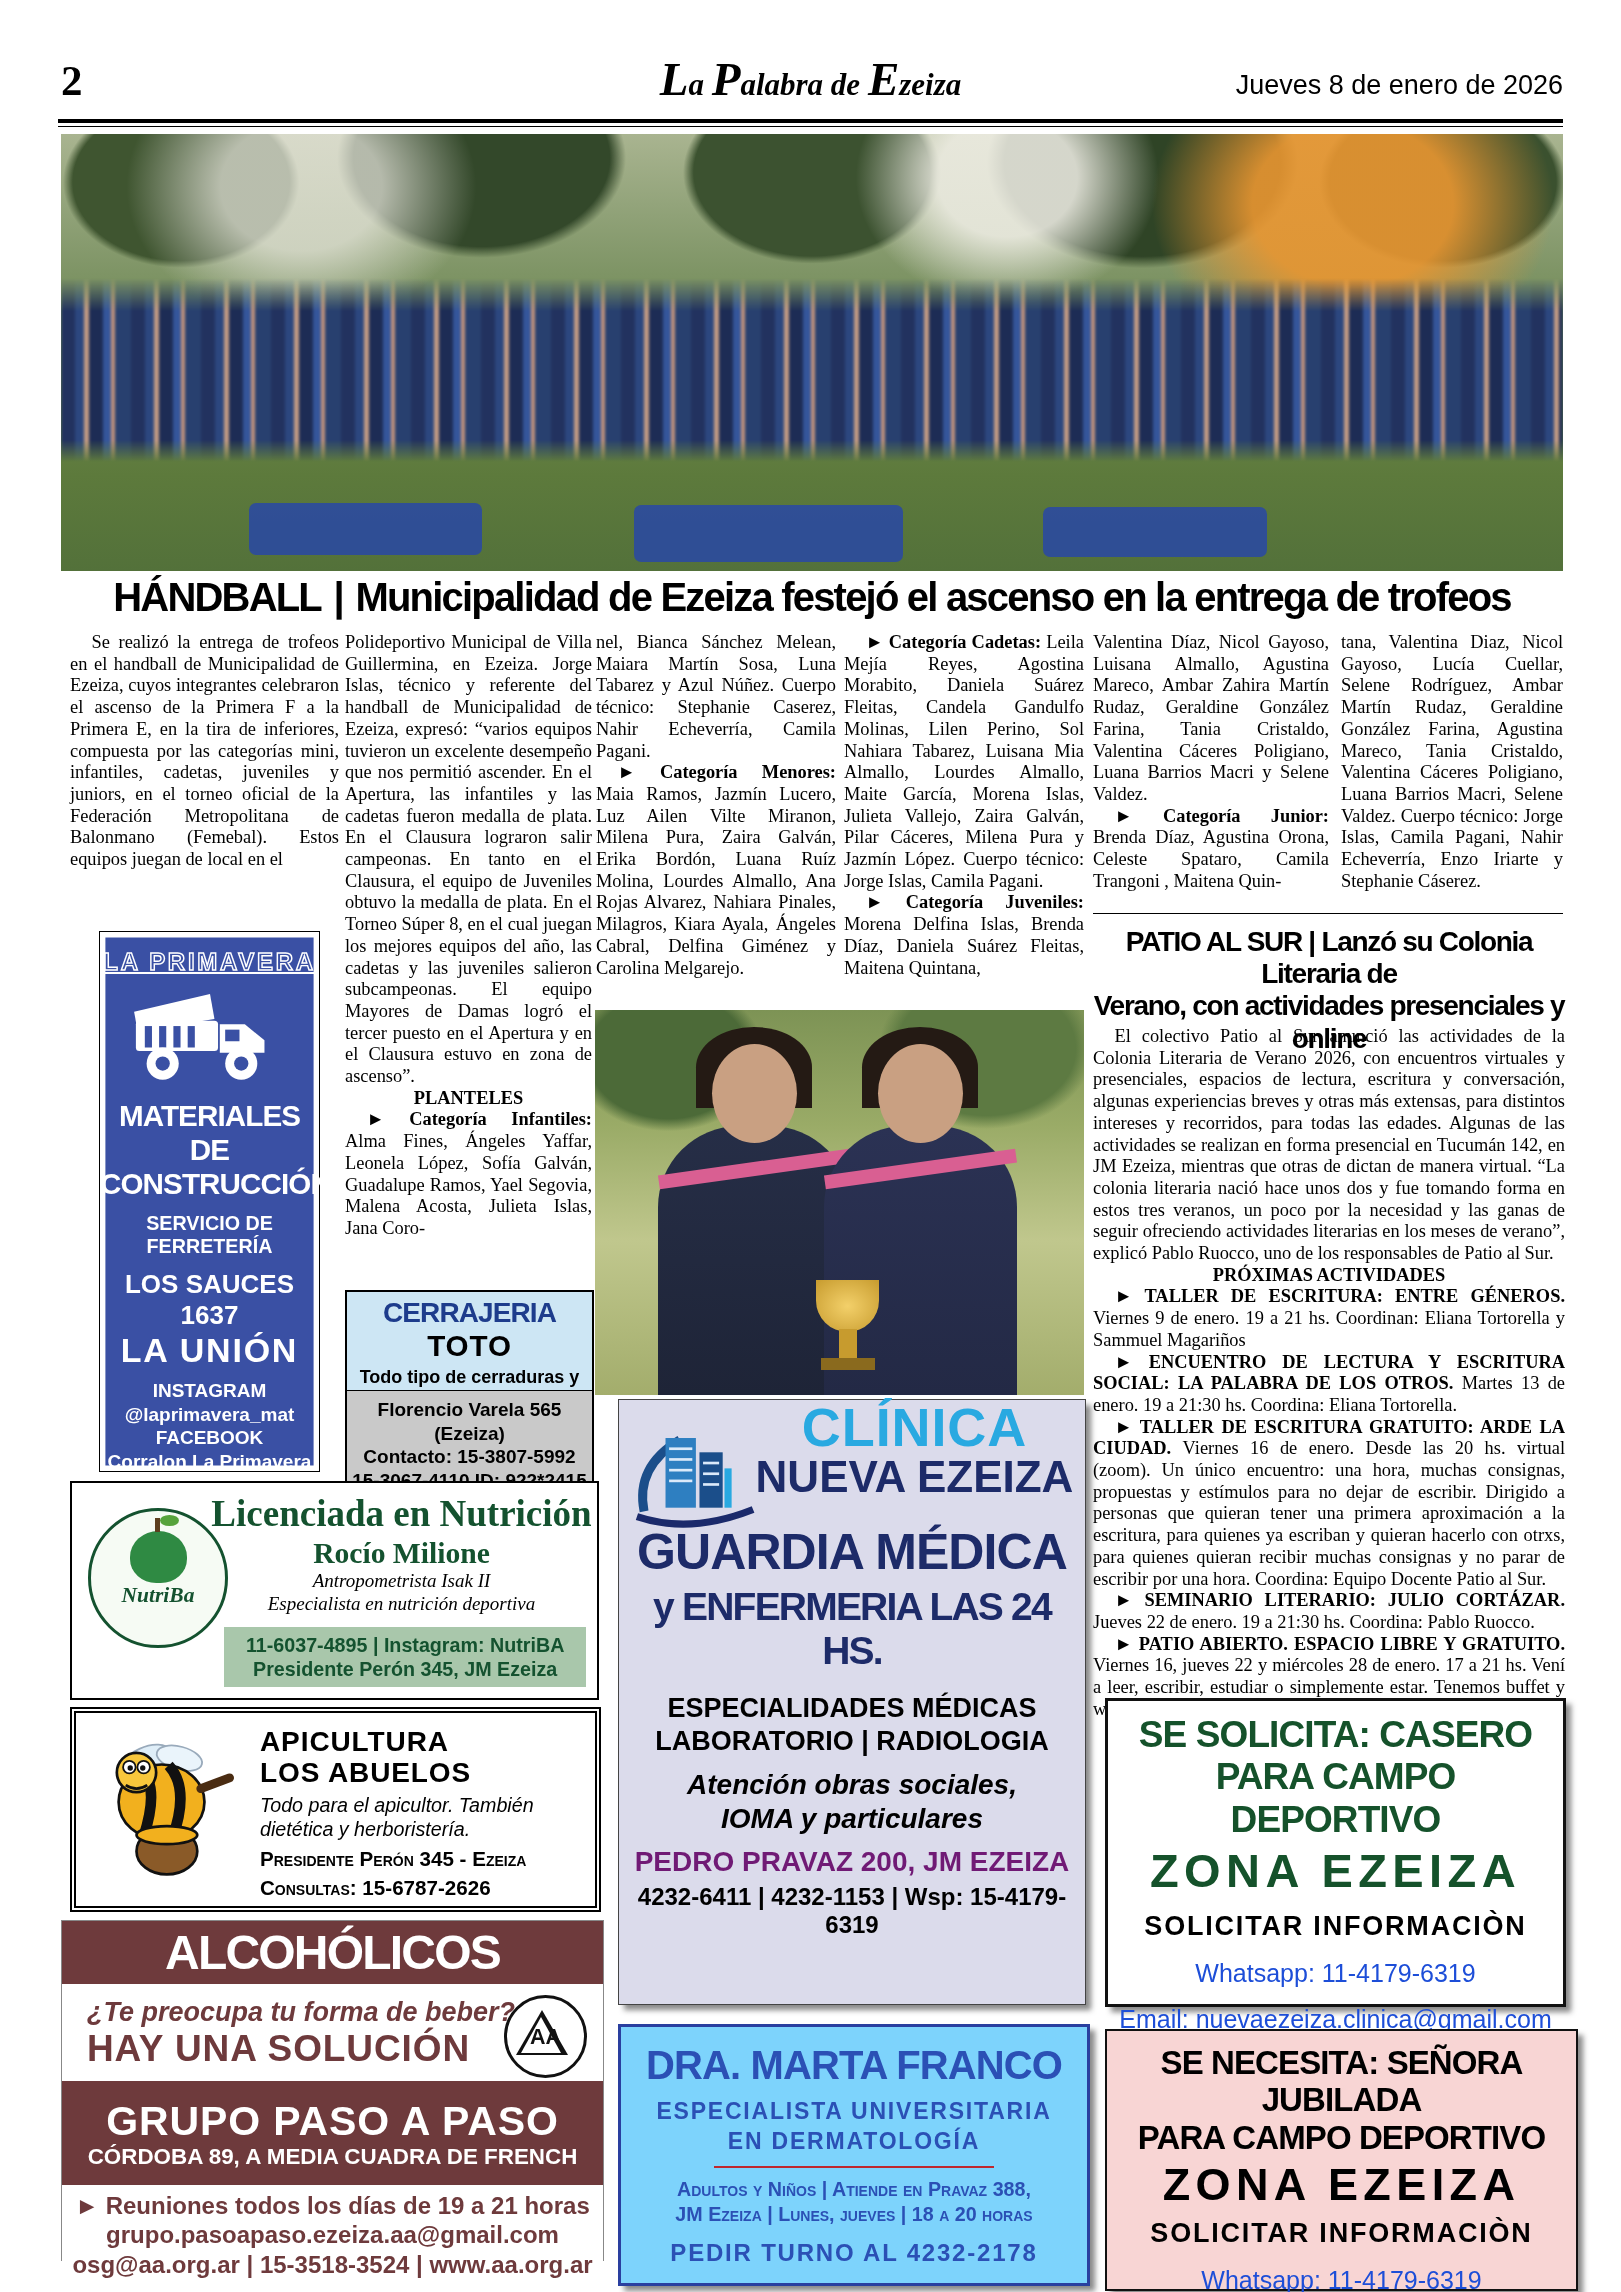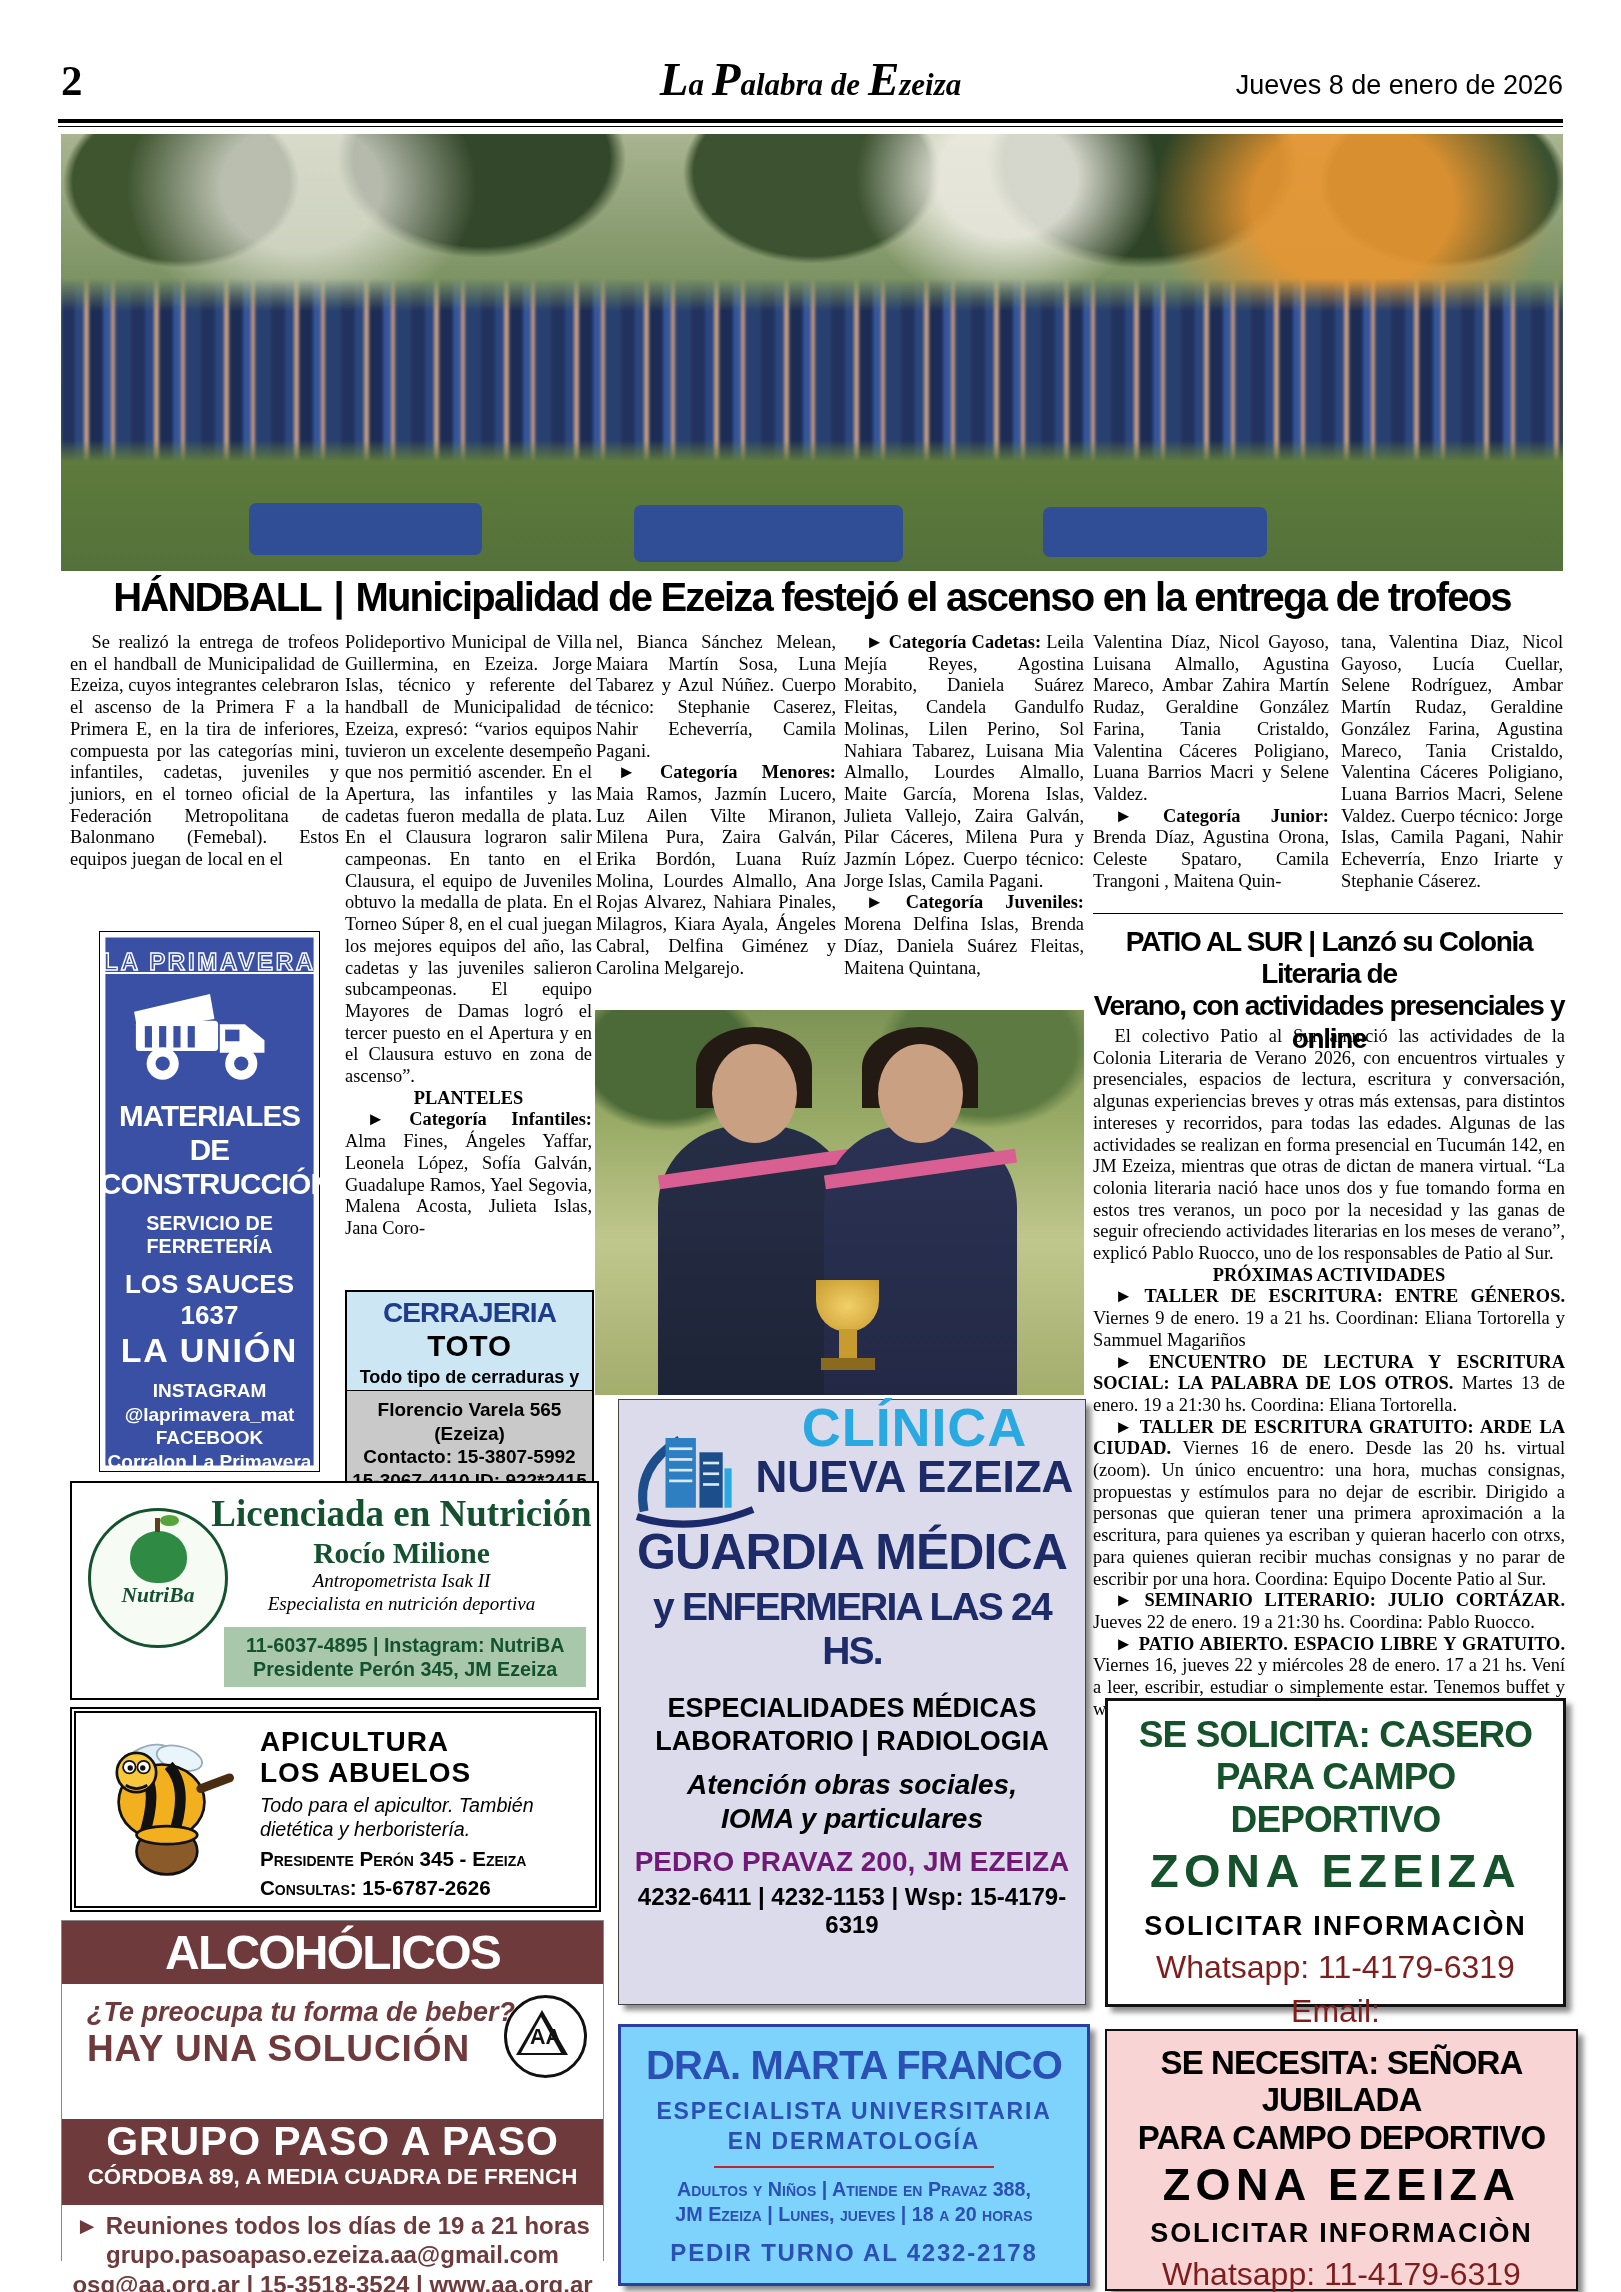--- a/index.html
+++ b/index.html
@@ -125,21 +125,21 @@
   .fr-rule{width:60%;margin:9px auto;border-top:2.7px solid #c0272d;}
   .fr-det{color:#2b50b5;font-weight:bold;font-variant:small-caps;font-size:19.7px;line-height:1.3;}
   .fr-turno{color:#2b50b5;font-weight:bold;font-size:24px;letter-spacing:1.8px;margin-top:10.7px;}
   
   .ad-casero{background:#fff;border:3.6px solid #111;text-align:center;font-family:"Liberation Sans",sans-serif;}
   .ad-jubilada{background:#f8d5d4;border:2.7px solid #111;text-align:center;font-family:"Liberation Sans",sans-serif;}
   .so-green{color:#15522b;}
   .so-l1{font-weight:bold;font-size:37px;letter-spacing:-0.9px;line-height:1.15;margin-top:12.5px;}
   .so-l3{font-weight:bold;font-size:47px;letter-spacing:5.4px;line-height:1.1;margin-top:3.6px;}
   .so-info{color:#000;font-weight:bold;font-size:27px;letter-spacing:1.8px;margin-top:14.3px;}
-  .so-line{color:#7f1d1d;font-size:32px;margin-top:7px;}
+  .so-line{color:#1d4ed8;font-size:25px;margin-top:17px;}
   .ju-l1{font-weight:bold;font-size:33px;letter-spacing:-0.9px;line-height:1.15;margin-top:12.5px;color:#000;}
   .ju-l3{font-weight:bold;font-size:45px;letter-spacing:5.4px;margin-top:1.8px;color:#000;}
   svg{display:block;}
 </style>
 </head>
 <body>
 
 <div id="page">
 
   <div class="abs pagenum" style="left:61px;top:56px;">2</div>
@@ -315,21 +315,21 @@
       <div style="padding:12.5px 0 0 25px;">
         <div class="aa-q">¿Te preocupa tu forma de beber?</div>
         <div class="aa-sol">HAY UNA SOLUCIÓN</div>
       </div>
       <div class="aa-logo">
         <div class="aa-tri"></div>
         <div class="aa-tri-in"></div>
         <div class="aa-aa">AA</div>
       </div>
     </div>
-    <div class="aa-band" style="height:86px;padding-top:0;margin-top:38px;">
+    <div class="aa-band" style="height:86px;padding-top:18px;">
       <div class="aa-group">GRUPO PASO A PASO</div>
       <div class="aa-addr">CÓRDOBA 89, A MEDIA CUADRA DE FRENCH</div>
     </div>
     <div style="background:#fff;text-align:center;padding-top:7.2px;">
       <div class="aa-meet">► Reuniones todos los días de 19 a 21 horas</div>
       <div class="aa-mail">grupo.pasoapaso.ezeiza.aa@gmail.com</div>
       <div class="aa-mail">osg@aa.org.ar | 15-3518-3524 | www.aa.org.ar</div>
     </div>
   </div>
 

